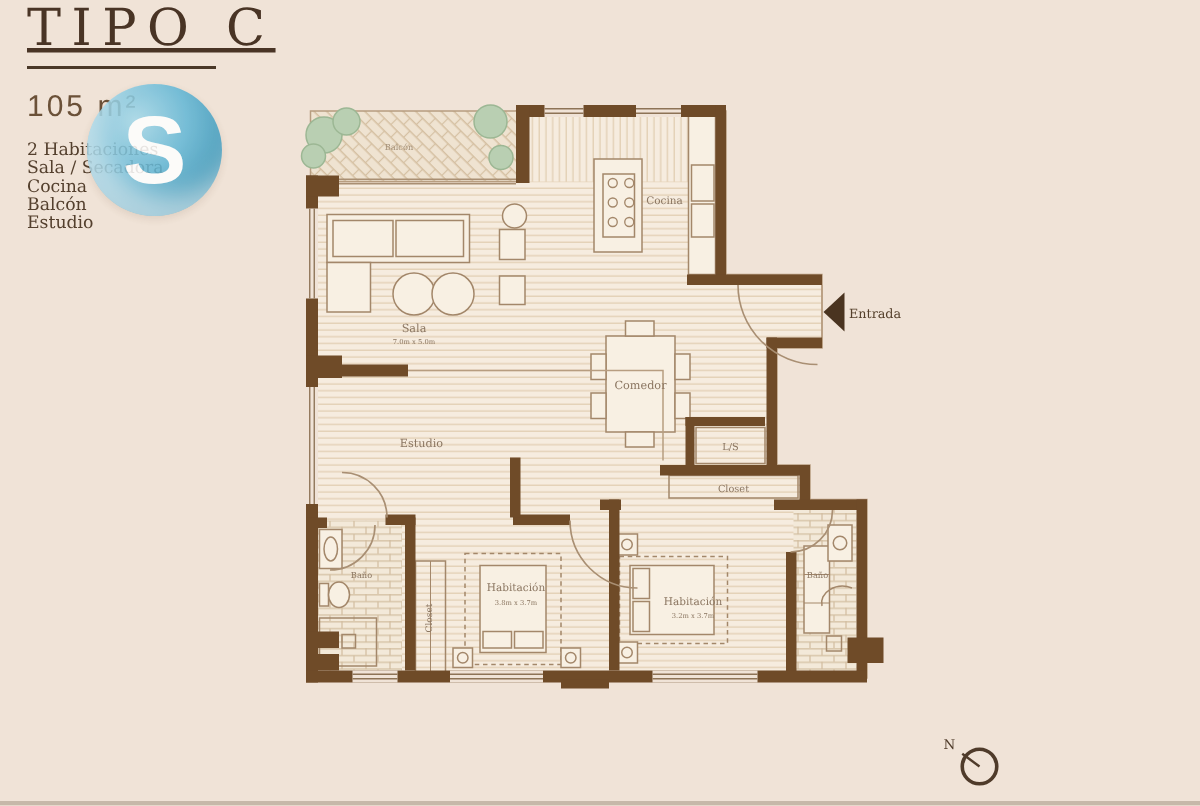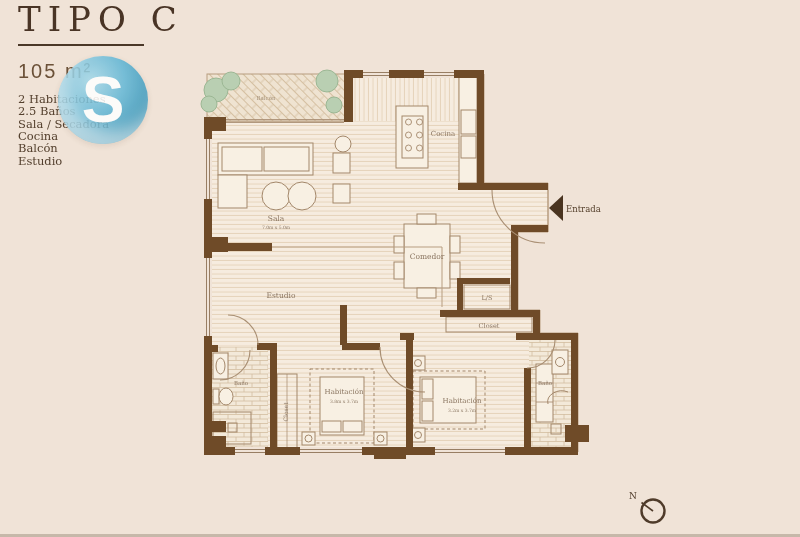--- a/index.html
+++ b/index.html
@@ -7,21 +7,21 @@
     width:800px;height:537px;position:relative;overflow:hidden;
     background:#f0e3d7;
     font-family:"DejaVu Serif", serif;
   }
   .stage{position:absolute;inset:0;}
   .plan-svg{position:absolute;left:0;top:0;}
   .panel{position:absolute;left:18px;top:2px;width:180px;z-index:3;}
   .title{
     font-family:"DejaVu Serif", serif;
     font-size:34px;font-weight:400;color:#493425;
-    letter-spacing:7px;margin:0 0 6px 0;line-height:1.05;
+    letter-spacing:7px;margin:0 0 6px 0;line-height:1.05;text-decoration:underline;
   }
   .rule{width:126px;height:0;border-top:2px solid #4a3828;margin:2px 0 6px 0;}
   .area{
     font-family:"Liberation Sans", sans-serif;
     font-size:20px;color:#6b5138;letter-spacing:2px;margin:14px 0 10px 0;font-weight:500;
   }
   .features{list-style:none;margin:0;padding:0;
     font-size:11.5px;color:#54402e;line-height:12.4px;}
   .features li{margin:0 0 0 0;padding:0;}
   .logo{
@@ -38,21 +38,20 @@
 <body>
 
 <div class="stage">
 
   <div class="panel">
     <h1 class="title">TIPO C</h1>
     <div class="rule"></div>
     <div class="area">105 m²</div>
     <ul class="features">
       <li>2 Habitaciones</li>
-      <li>2.5 Baños</li>
       <li>Sala / Secadora</li>
       <li>Cocina</li>
       <li>Balcón</li>
       <li>Estudio</li>
     </ul>
   </div>
 
   <div class="logo">
     <span>S</span>
   </div>

